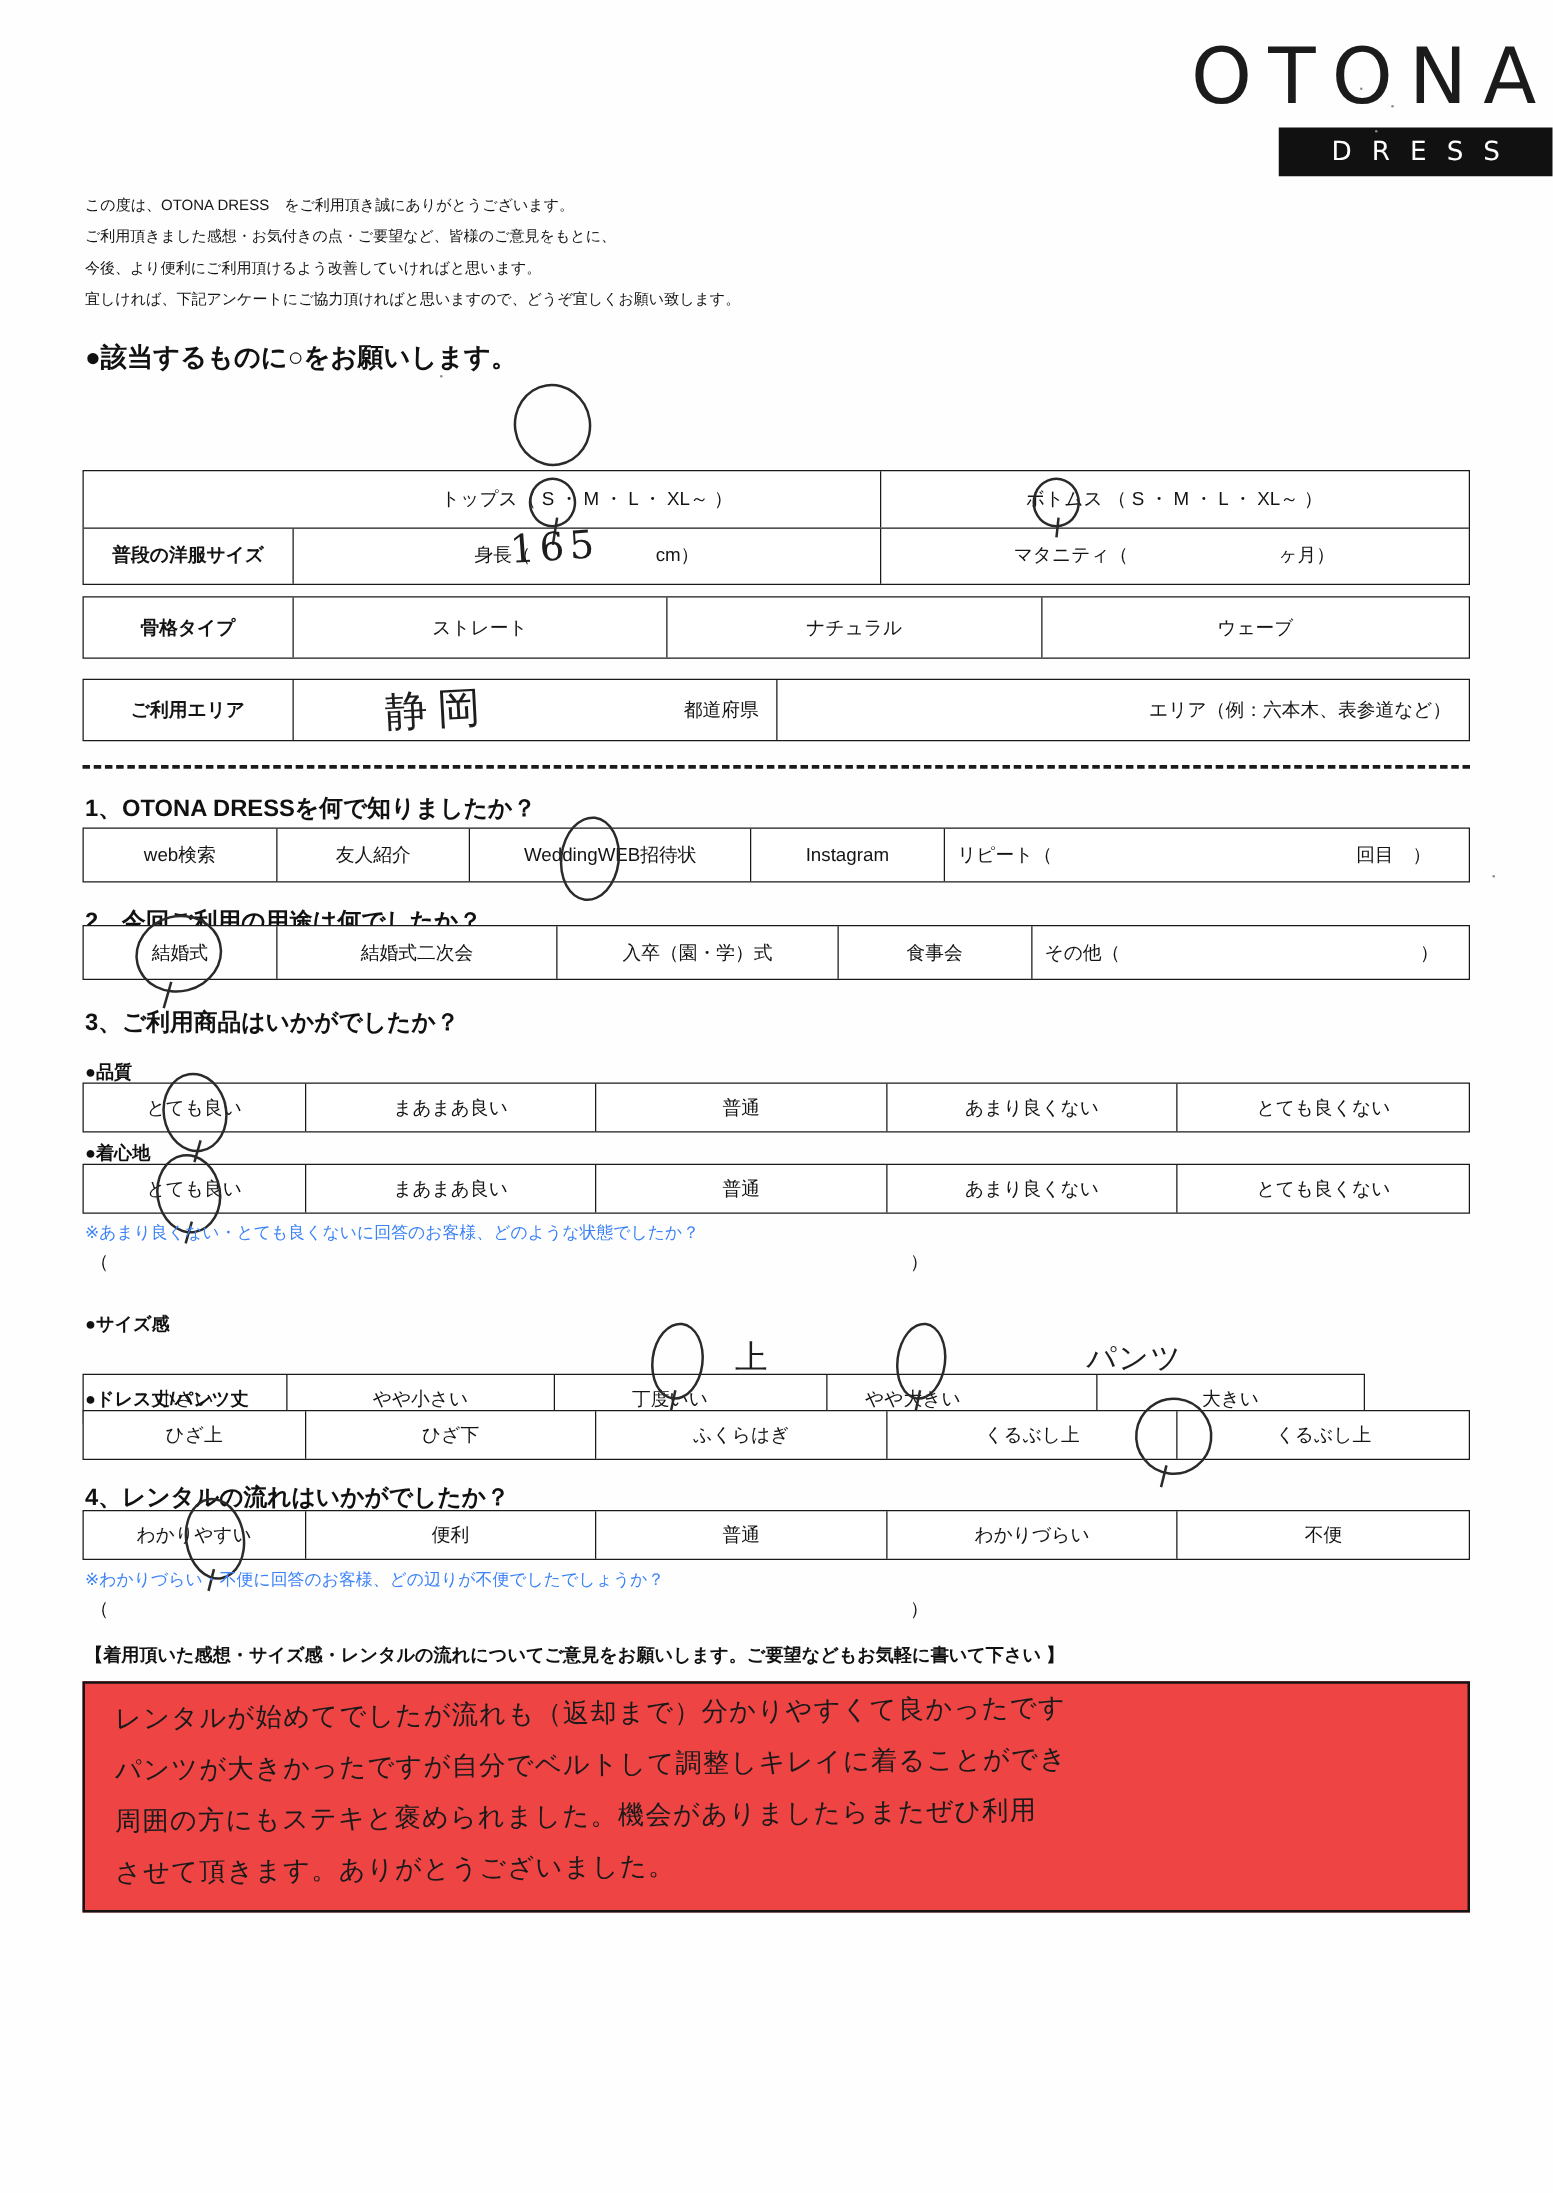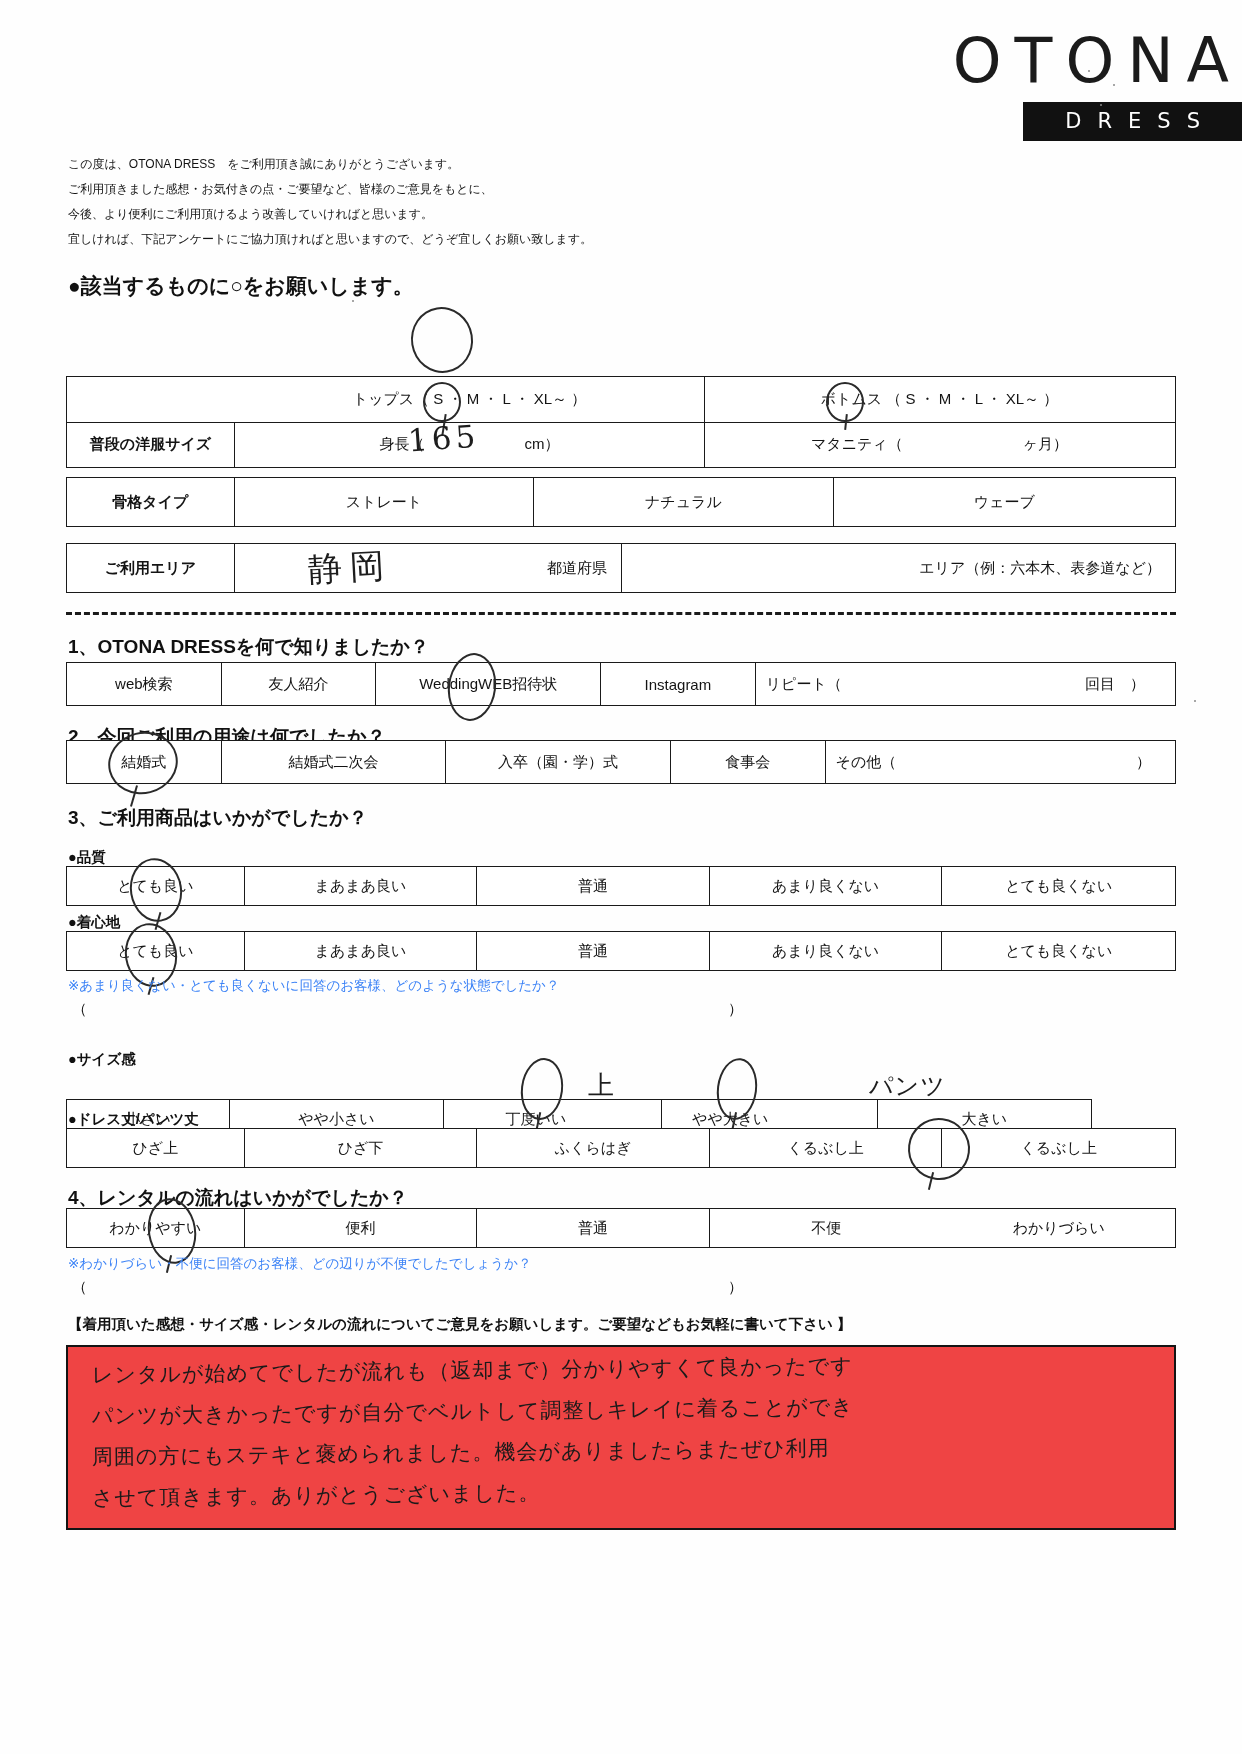--- a/index.html
+++ b/index.html
@@ -247,22 +247,22 @@
     <div class="cell" style="width:233px;border-right:none;">くるぶし上</div>
   </div>
   <div class="circ t2" style="left:908px;top:1118px;width:58px;height:58px;"></div>
   <div class="tail" style="left:930px;top:1172px;height:18px;transform:rotate(14deg);"></div>
 
   <div class="q-h" style="left:68px;top:1185px;">4、レンタルの流れはいかがでしたか？</div>
   <div class="tbl" style="left:66px;top:1208px;width:1110px;height:40px;">
     <div class="cell" style="width:178px;">わかりやすい</div>
     <div class="cell" style="width:233px;">便利</div>
     <div class="cell" style="width:233px;">普通</div>
+    <div class="cell" style="width:233px;">わかりづらい</div>
     <div class="cell" style="width:233px;border-right:none;">不便</div>
-    <div class="cell" style="width:233px;">わかりづらい</div>
   </div>
   <div class="circ t1" style="left:148px;top:1198px;width:44px;height:62px;"></div>
   <div class="tail" style="left:168px;top:1255px;height:18px;transform:rotate(14deg);"></div>
 
   <div class="small-note" style="left:68px;top:1255px;">※わかりづらい・不便に回答のお客様、どの辺りが不便でしたでしょうか？</div>
   <div class="paren" style="left:72px;top:1278px;">（</div>
   <div class="paren" style="left:728px;top:1278px;">）</div>
 
   <div class="cmt-head">【着用頂いた感想・サイズ感・レンタルの流れについてご意見をお願いします。ご要望などもお気軽に書いて下さい 】</div>
   <div class="cmt-box">

